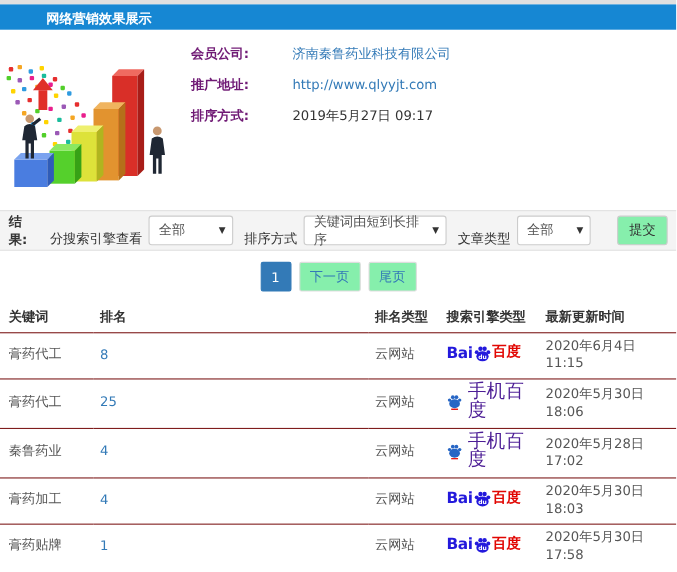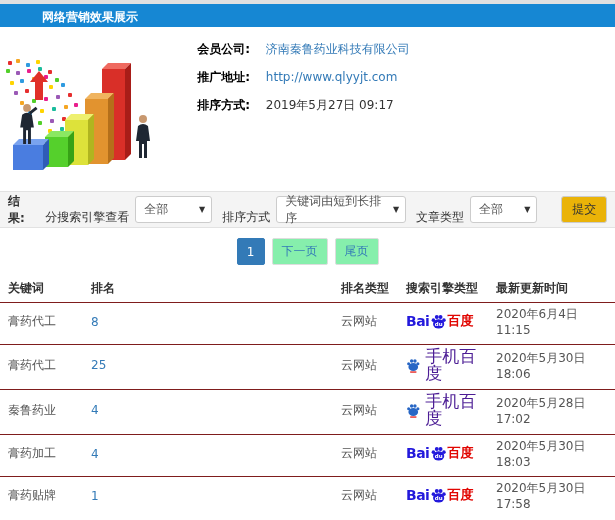--- a/index.html
+++ b/index.html
@@ -9,21 +9,21 @@
 
   
   .top-strip { height:4px; background:#e0e0e0; }
   .header-bar { height:23px; background:#1687d3; line-height:23px; }
   .header-bar .title { color:#fff; font-size:12px; font-weight:bold; padding-left:42px; }
 
   
   .info-section { position:relative; height:152px; }
   .info-rows { margin-left:150px; padding-top:8px; }
   .info-row { height:28px; line-height:28px; font-size:12px; }
-  .info-label { display:inline-block; width:100px; text-align:right; font-weight:bold; color:#000000; }
+  .info-label { display:inline-block; width:100px; text-align:center; font-weight:bold; color:#701a75; }
   .info-value { margin-left:12px; color:#333; }
   .info-value.link { color:#337ab7; text-decoration:none; cursor:pointer; }
   .count-num { color:#e4393c; }
   .count-suffix { color:#337ab7; }
 
   
   .illus { position:absolute; left:0; top:0; width:178px; height:152px; overflow:hidden; }
   .bar { position:absolute; }
   .bar::before { content:''; position:absolute; left:0; top:-6px; width:100%; height:6px;
     background:var(--top); transform:skewX(-45deg); transform-origin:0 100%; }
@@ -56,21 +56,21 @@
     border-top:1px solid #e2e2e2; border-bottom:1px solid #e2e2e2;
     display:flex; align-items:center; padding:0 8px; font-size:12px; color:#333; }
   .filter-bar .result-label { font-weight:bold; }
   .filter-bar .spacer { flex:1; }
   .filter-label { font-weight:normal; margin:16px 6px 0 10px; white-space:nowrap; }
   .select { display:inline-flex; align-items:center; justify-content:space-between;
     height:27px; background:#fff; border:1px solid #ccc; border-radius:3px;
     padding:0 6px 0 8px; color:#555; cursor:pointer; }
   .select .caret { font-size:8px; color:#333; margin-left:6px; }
   .sel-engine { width:80px; } .sel-sort { width:136px; } .sel-type { width:70px; }
-  .submit-btn { margin-left:24px; width:48px; height:27px; background:#eab308; border:1px solid #ccc;
+  .submit-btn { margin-left:24px; width:48px; height:27px; background:#86efac; border:1px solid #ccc;
     border-radius:3px; font-size:12px; color:#333; cursor:pointer; font-family:inherit; }
 
   
   .pagination { height:47px; display:flex; align-items:center; justify-content:center; gap:7px; }
   .page-btn { min-width:28px; height:27px; padding:0 9px; display:inline-flex; align-items:center; justify-content:center;
     border:1px solid #ddd; border-radius:2px; background:#86efac; color:#337ab7; font-size:12px; cursor:pointer; }
   .page-btn.active { background:#337ab7; border-color:#337ab7; color:#fff; }
 
   
   table { width:615px; border-collapse:collapse; table-layout:fixed; font-size:12px; }

